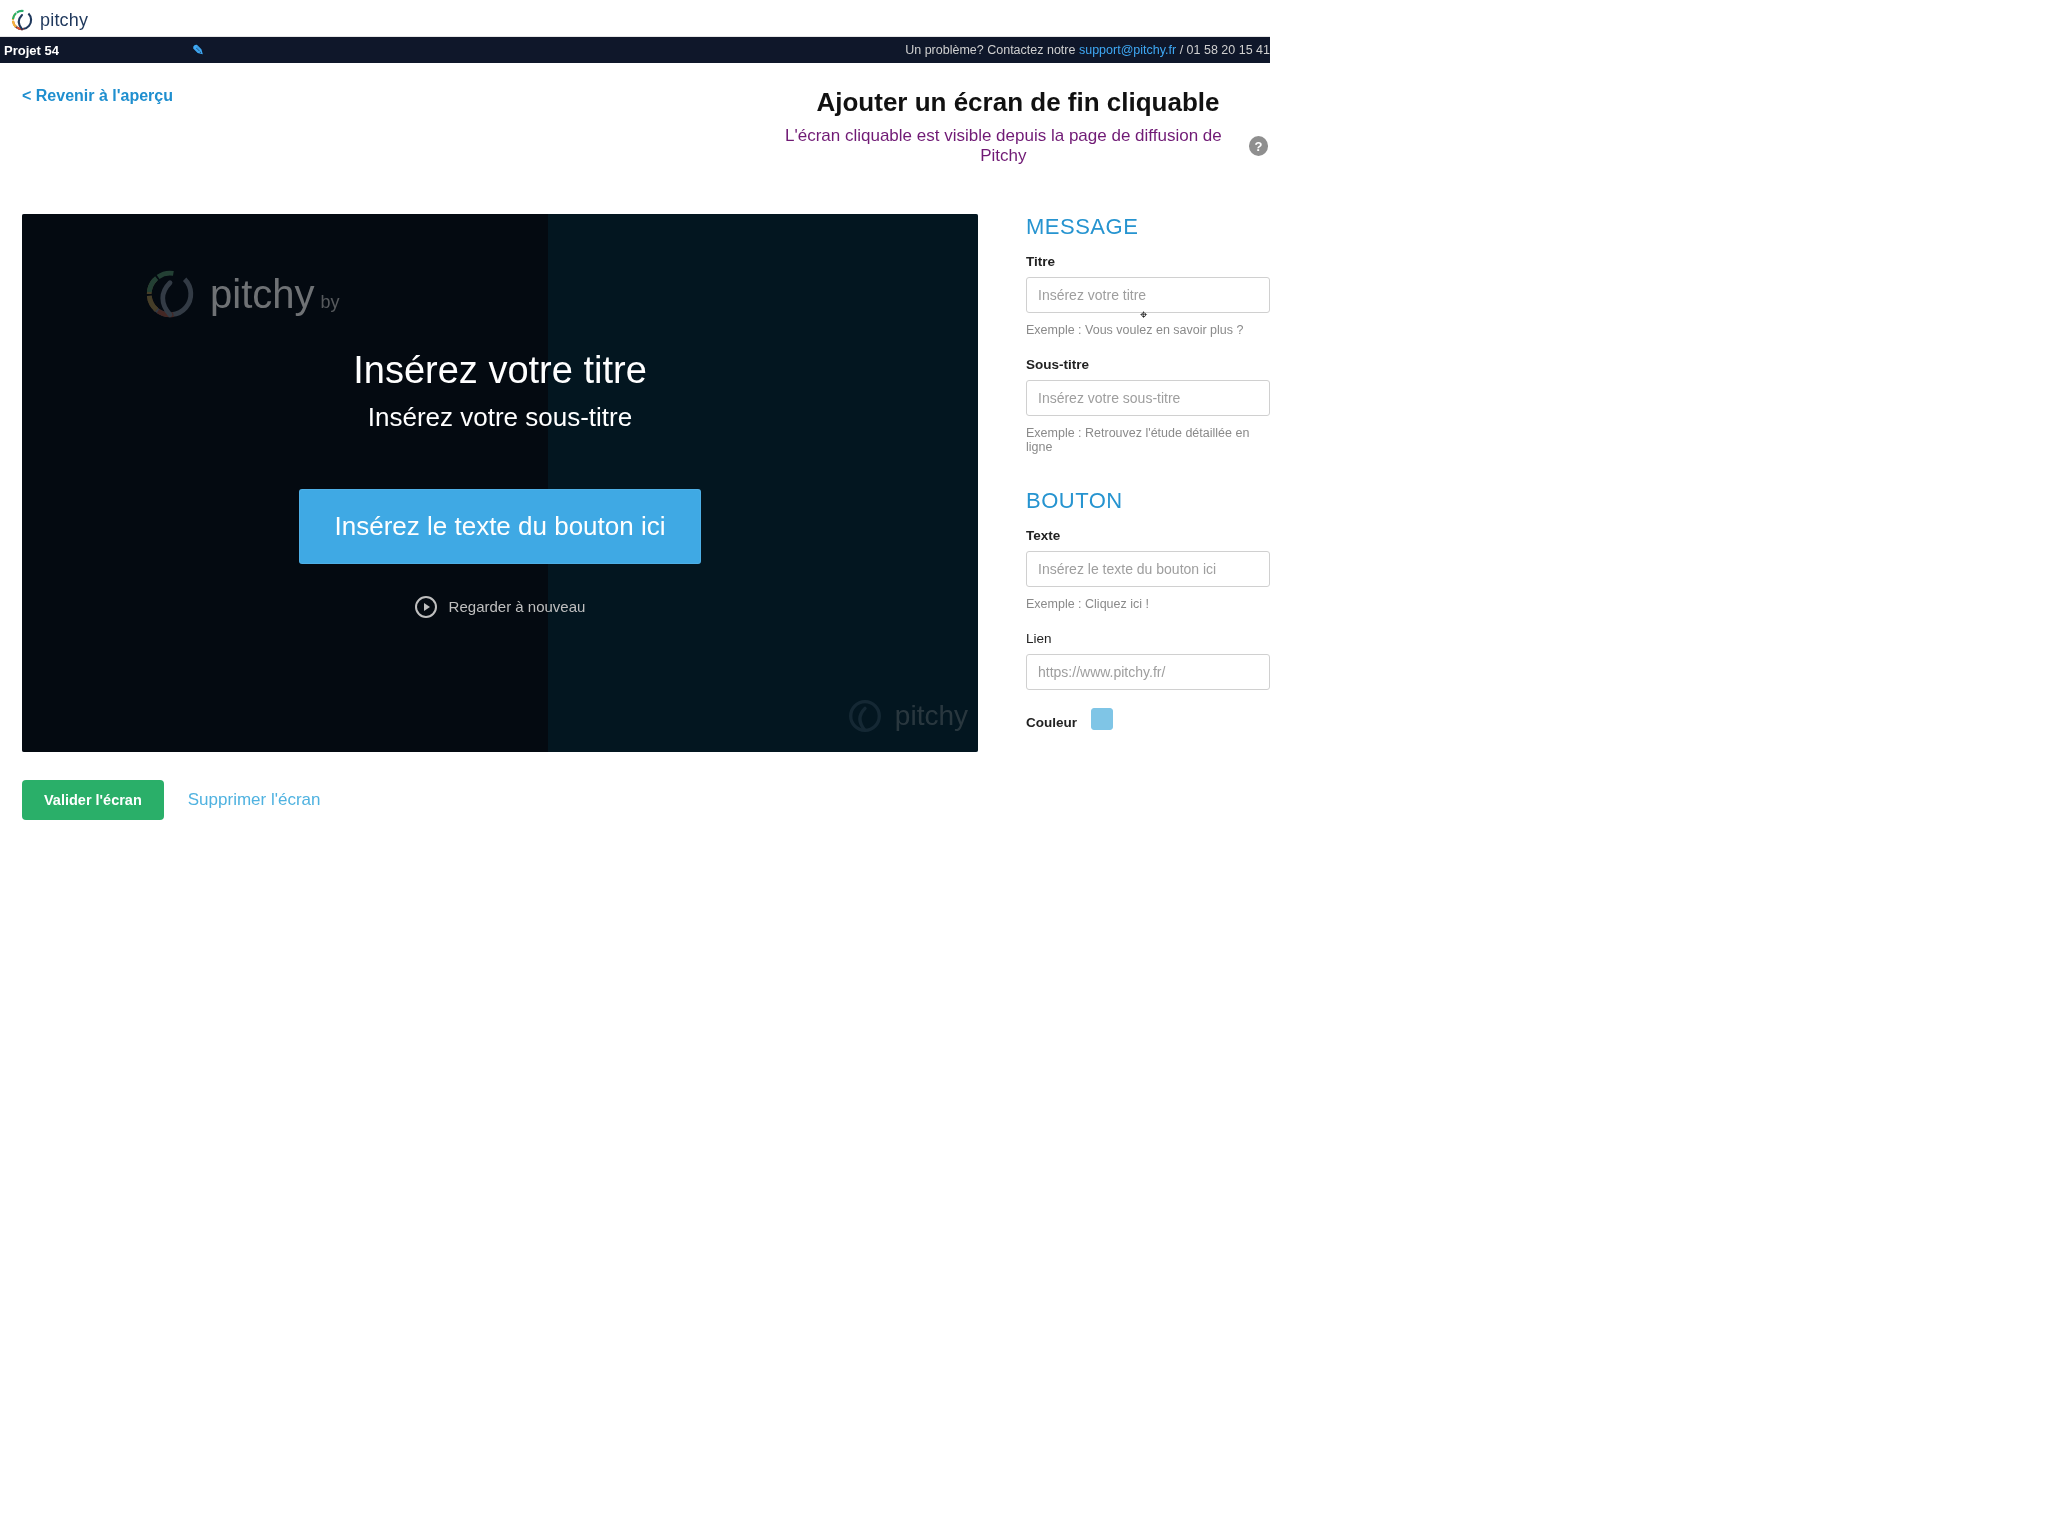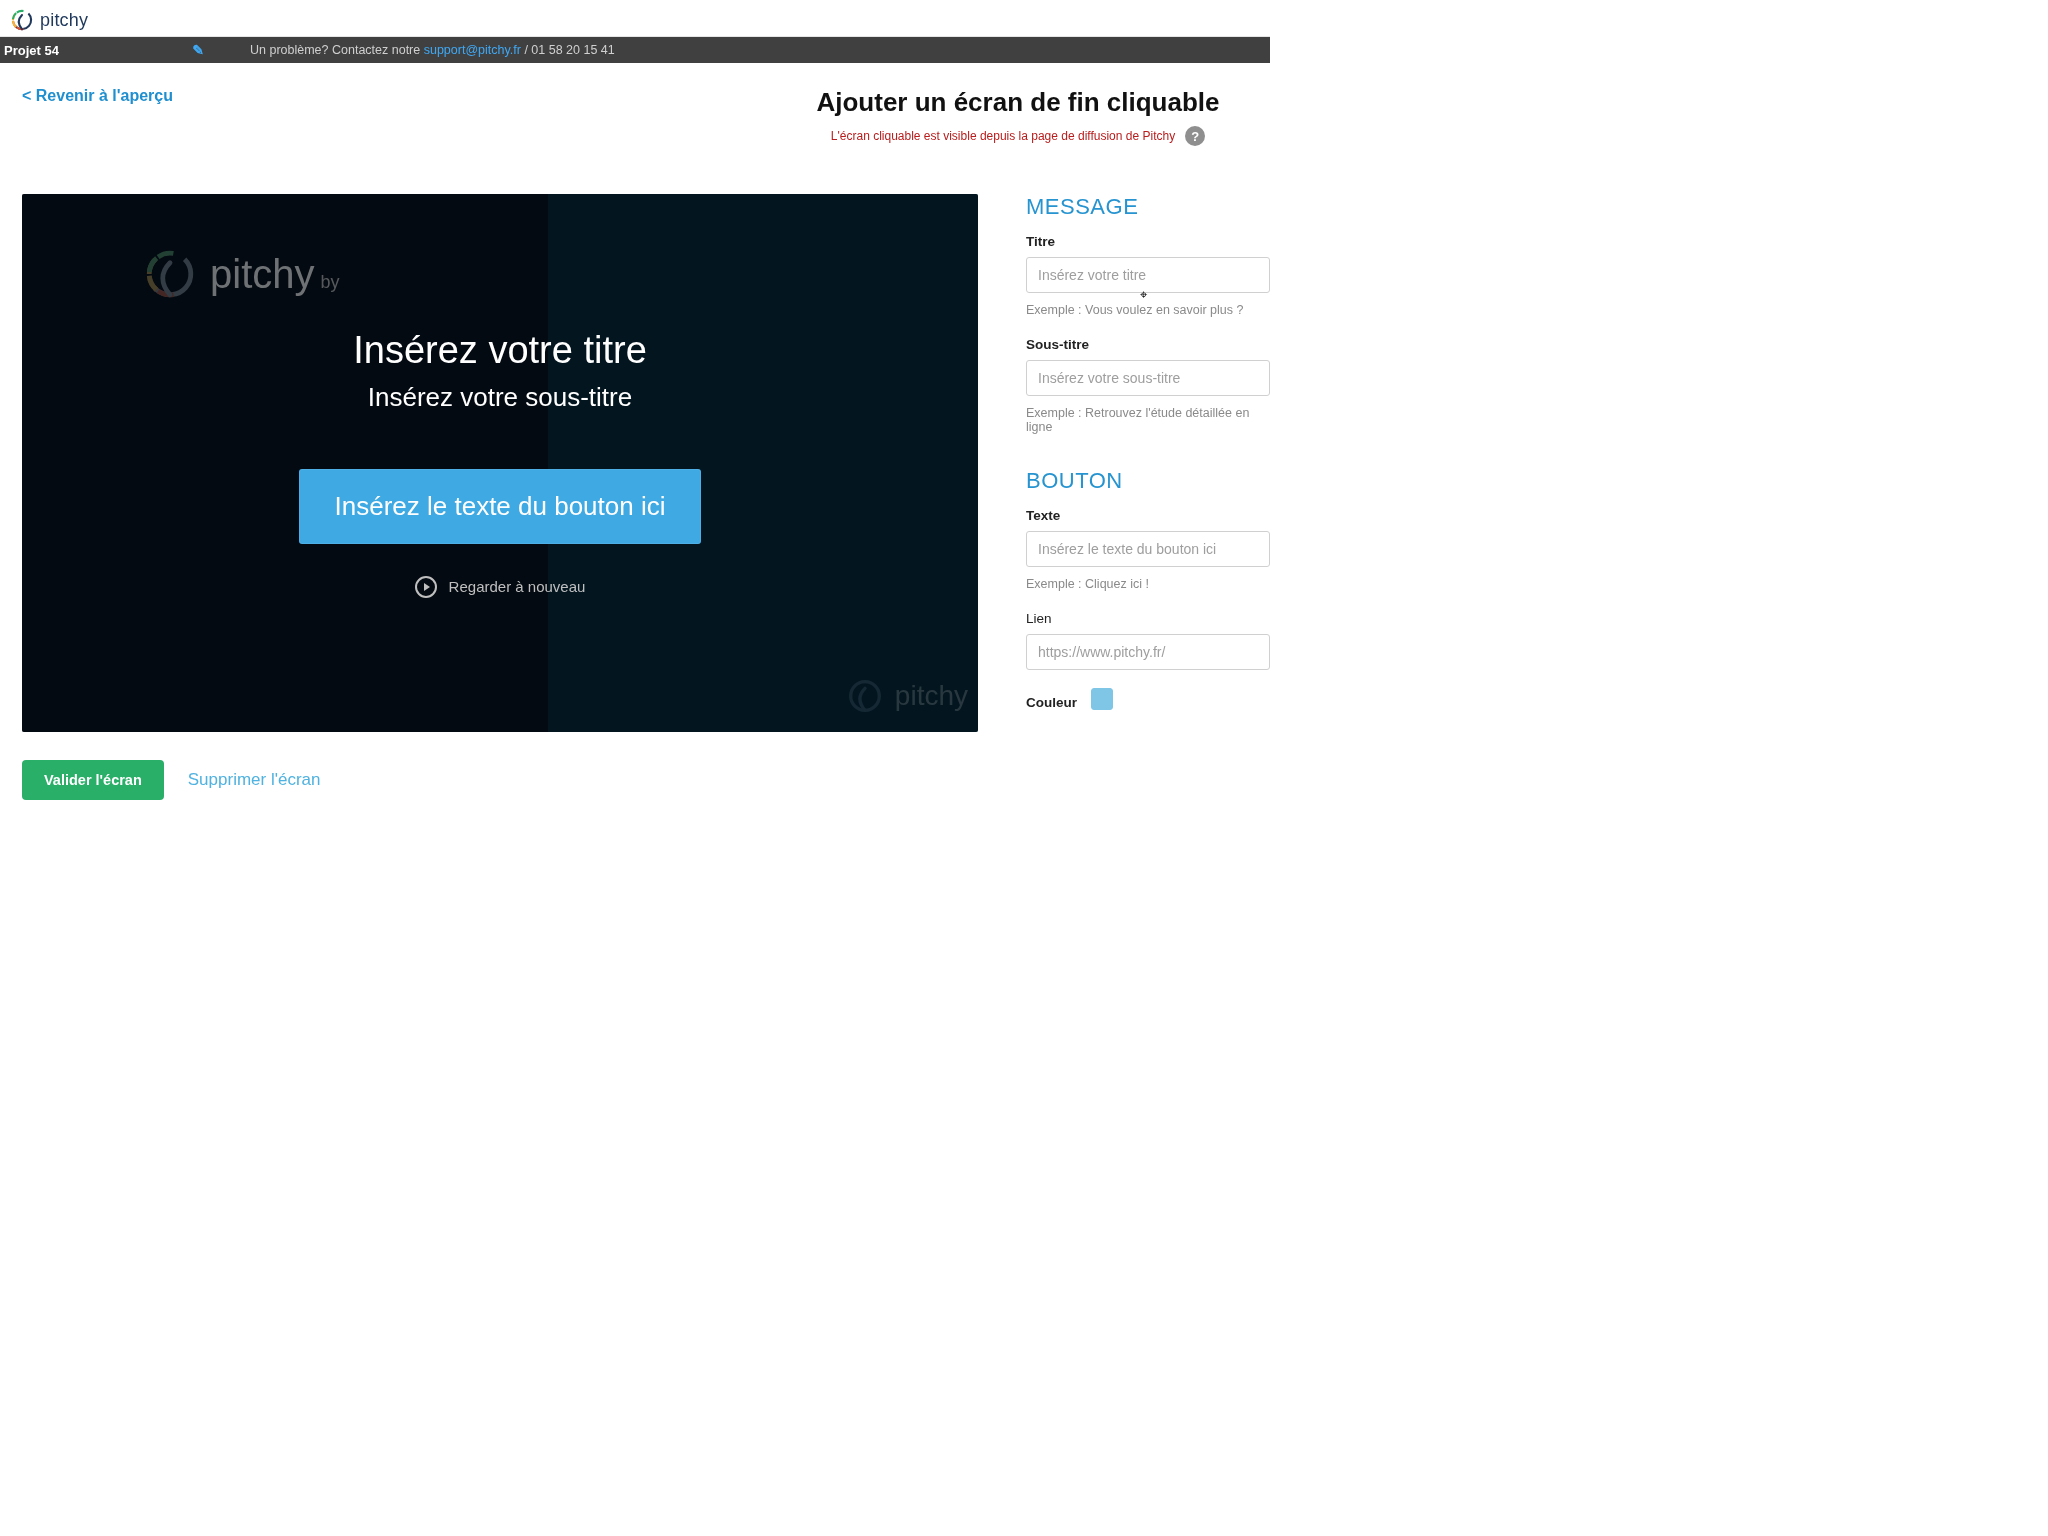--- a/index.html
+++ b/index.html
@@ -5,34 +5,34 @@
   * { box-sizing: border-box; margin: 0; padding: 0; }
   body { font-family: -apple-system, BlinkMacSystemFont, "Segoe UI", Helvetica, Arial, sans-serif; background: #fff; color: #222; width: 2048px; }
   .wrap { width: 1270px; }
 
   
   .header-logo { display: flex; align-items: center; padding: 6px 10px 2px 8px; border-bottom: 1px solid #e6e6e6; }
   .logo-svg { width: 28px; height: 28px; margin-right: 4px; }
   .logo-text { font-size: 18px; font-weight: 500; color: #1f385c; letter-spacing: .2px; }
 
   
-  .project-bar { background: #404040; color: #fff; display: flex; align-items: center; height: 26px; font-size: 13px; }
+  .project-bar { background: #0f172a; color: #fff; display: flex; align-items: center; height: 26px; font-size: 13px; justify-content: space-between; }
   .project-name { font-weight: 700; padding: 0 8px 0 4px; min-width: 220px; display: flex; align-items: center; justify-content: space-between; }
   .pencil { color: #3fa9f5; font-size: 14px; padding-right: 8px; }
   .support-text { color: #cfcfcf; font-size: 12.5px; padding-left: 30px; }
   .support-text a { color: #3fa9f5; text-decoration: none; }
 
   
   .top-row { display: flex; align-items: flex-start; padding: 24px 22px 0 22px; }
   .back-link { color: #1f8fcf; font-weight: 700; font-size: 16px; cursor: pointer; }
   .top-spacer { flex: 1; }
   .page-title-block { text-align: center; margin-right: 0; }
   .page-title { font-size: 26px; font-weight: 600; color: #111; }
   .page-sub-row { display: flex; align-items: center; justify-content: center; gap: 10px; margin-top: 8px; }
-  .page-sub { font-size: 12px; color: #b91c1c; }
+  .page-sub { font-size: 17px; color: #701a75; }
   .help-q { width: 20px; height: 20px; border-radius: 50%; background: #8f8f8f; color: #fff; display: inline-flex; align-items: center; justify-content: center; font-size: 13px; font-weight: 700; cursor: pointer; }
 
   
   .main { display: flex; padding: 48px 0 0 22px; gap: 46px; }
   .preview-col { width: 958px; flex-shrink: 0; }
   .form-col { flex: 1; padding-right: 0; }
 
   
   .preview { position: relative; width: 956px; height: 538px; background: linear-gradient(90deg, #0b1c2f 0%, #0b1c2f 55%, #0a3a55 55%, #0a3a55 100%); border-radius: 2px; overflow: hidden; }
   .preview-overlay { position: absolute; inset: 0; background: rgba(0,0,0,.62); }

